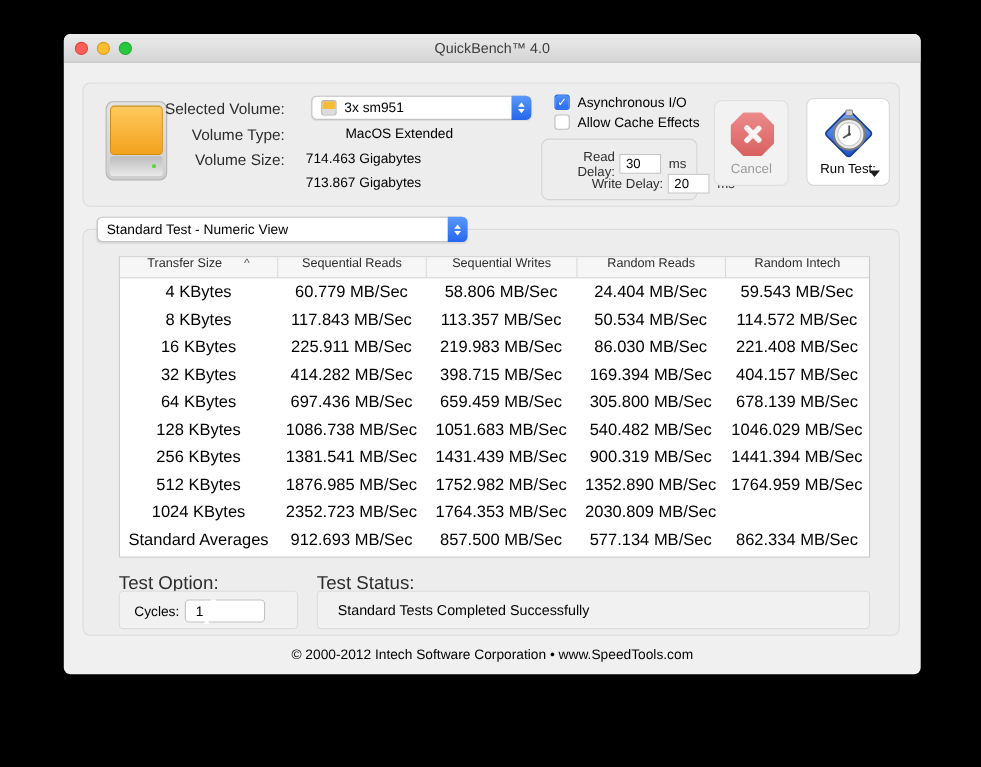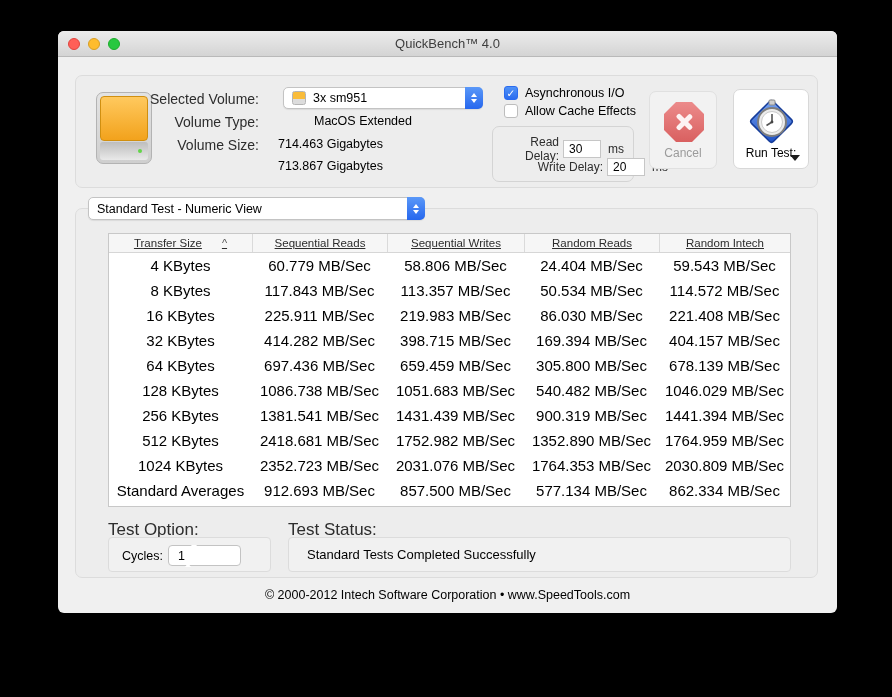--- a/index.html
+++ b/index.html
@@ -90,22 +90,22 @@
   .octagon::before { transform:rotate(45deg); }
   .octagon::after  { transform:rotate(-45deg); }
   .run-svg { position:absolute; left:10px; top:6px; }
   .dd-arrow { position:absolute; right:8px; bottom:7px; width:0; height:0;
     border-left:5px solid transparent; border-right:5px solid transparent; border-top:6px solid #1c1c1c; }
 
   
   .rtable { position:absolute; left:32px; top:24px; width:683px; height:274px;
     background:#fff; border:1px solid #c8c8c8; }
   .thead { display:flex; height:19px; background:#f6f6f6; border-bottom:1px solid #d6d6d6; }
-  .th { display:flex; align-items:center; justify-content:center;
-    font-size:11.5px; color:#2d2d2d;text-decoration:underline; }
+  .th { display:flex; align-items:flex-start; justify-content:center;
+    font-size:11.5px; color:#2d2d2d; }
   .th + .th { border-left:1px solid #dadada; }
   .th .sort { margin-left:20px; color:#555; font-size:11px; }
   .tr { display:flex; height:25px; }
   .td { display:flex; align-items:center; justify-content:center; font-size:15px; color:#000; }
   .th:nth-child(1),.td:nth-child(1){ width:143px; }
   .th:nth-child(2),.td:nth-child(2){ width:135px; }
   .th:nth-child(3),.td:nth-child(3){ width:137px; }
   .th:nth-child(4),.td:nth-child(4){ width:135px; }
   .th:nth-child(5),.td:nth-child(5){ flex:1; }
 
@@ -273,29 +273,28 @@
           </div>
           <div class="tr">
             <div class="td">256 KBytes</div>
             <div class="td">1381.541 MB/Sec</div>
             <div class="td">1431.439 MB/Sec</div>
             <div class="td">900.319 MB/Sec</div>
             <div class="td">1441.394 MB/Sec</div>
           </div>
           <div class="tr">
             <div class="td">512 KBytes</div>
-            <div class="td">2418.681 MB/Sec</div>
+            <div class="td">1876.985 MB/Sec</div>
             <div class="td">1752.982 MB/Sec</div>
             <div class="td">1352.890 MB/Sec</div>
             <div class="td">1764.959 MB/Sec</div>
           </div>
           <div class="tr">
             <div class="td">1024 KBytes</div>
             <div class="td">2352.723 MB/Sec</div>
-            <div class="td">2031.076 MB/Sec</div>
             <div class="td">1764.353 MB/Sec</div>
             <div class="td">2030.809 MB/Sec</div>
           </div>
           <div class="tr">
             <div class="td">Standard Averages</div>
             <div class="td">912.693 MB/Sec</div>
             <div class="td">857.500 MB/Sec</div>
             <div class="td">577.134 MB/Sec</div>
             <div class="td">862.334 MB/Sec</div>
           </div>

